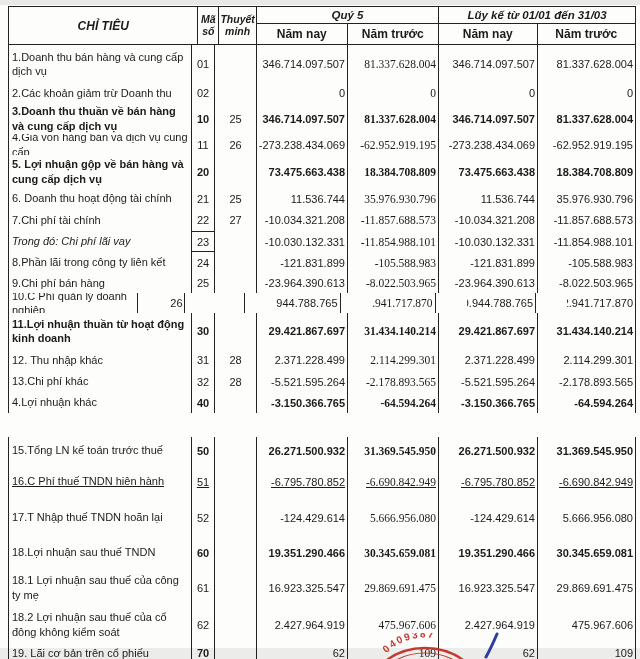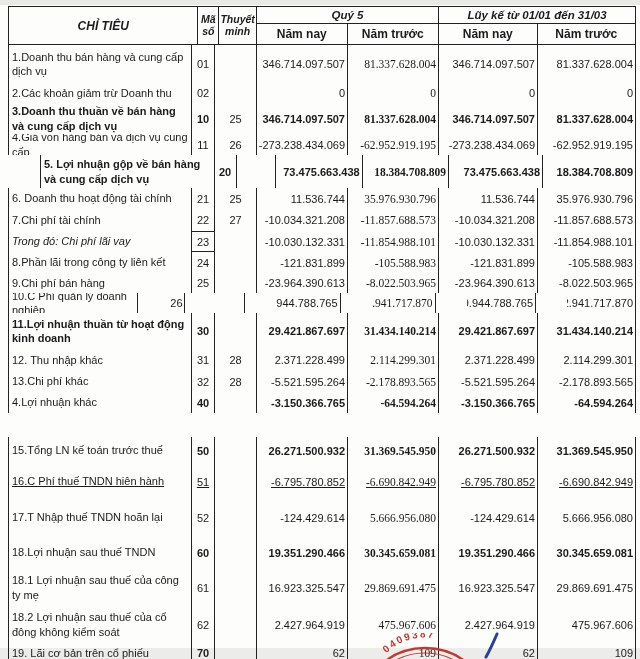--- a/index.html
+++ b/index.html
@@ -109,21 +109,21 @@
         </div>
         <div class="row" style="height: 21px;">
           <div class="cell c-label first">4.Giá vốn hàng bán và dịch vụ cung cấp</div>
           <div class="cell c-code">11</div>
           <div class="cell c-note">26</div>
           <div class="cell c-val c-q1now">-273.238.434.069</div>
           <div class="cell c-val c-q1prev">-62.952.919.195</div>
           <div class="cell c-val c-ytdnow">-273.238.434.069</div>
           <div class="cell c-val c-ytdprev">-62.952.919.195</div>
         </div>
-        <div class="row strong label-strong code-strong" style="height: 33px; margin-left: 32px;">
+        <div class="row strong label-strong code-strong" style="height: 33px;">
           <div class="cell c-label first">5. Lợi nhuận gộp về bán hàng và cung cấp dịch vụ</div>
           <div class="cell c-code">20</div>
           <div class="cell c-note"></div>
           <div class="cell c-val c-q1now">73.475.663.438</div>
           <div class="cell c-val c-q1prev">18.384.708.809</div>
           <div class="cell c-val c-ytdnow">73.475.663.438</div>
           <div class="cell c-val c-ytdprev">18.384.708.809</div>
         </div>
         <div class="row" style="height: 21px;">
           <div class="cell c-label first">6. Doanh thu hoạt động tài chính</div>

